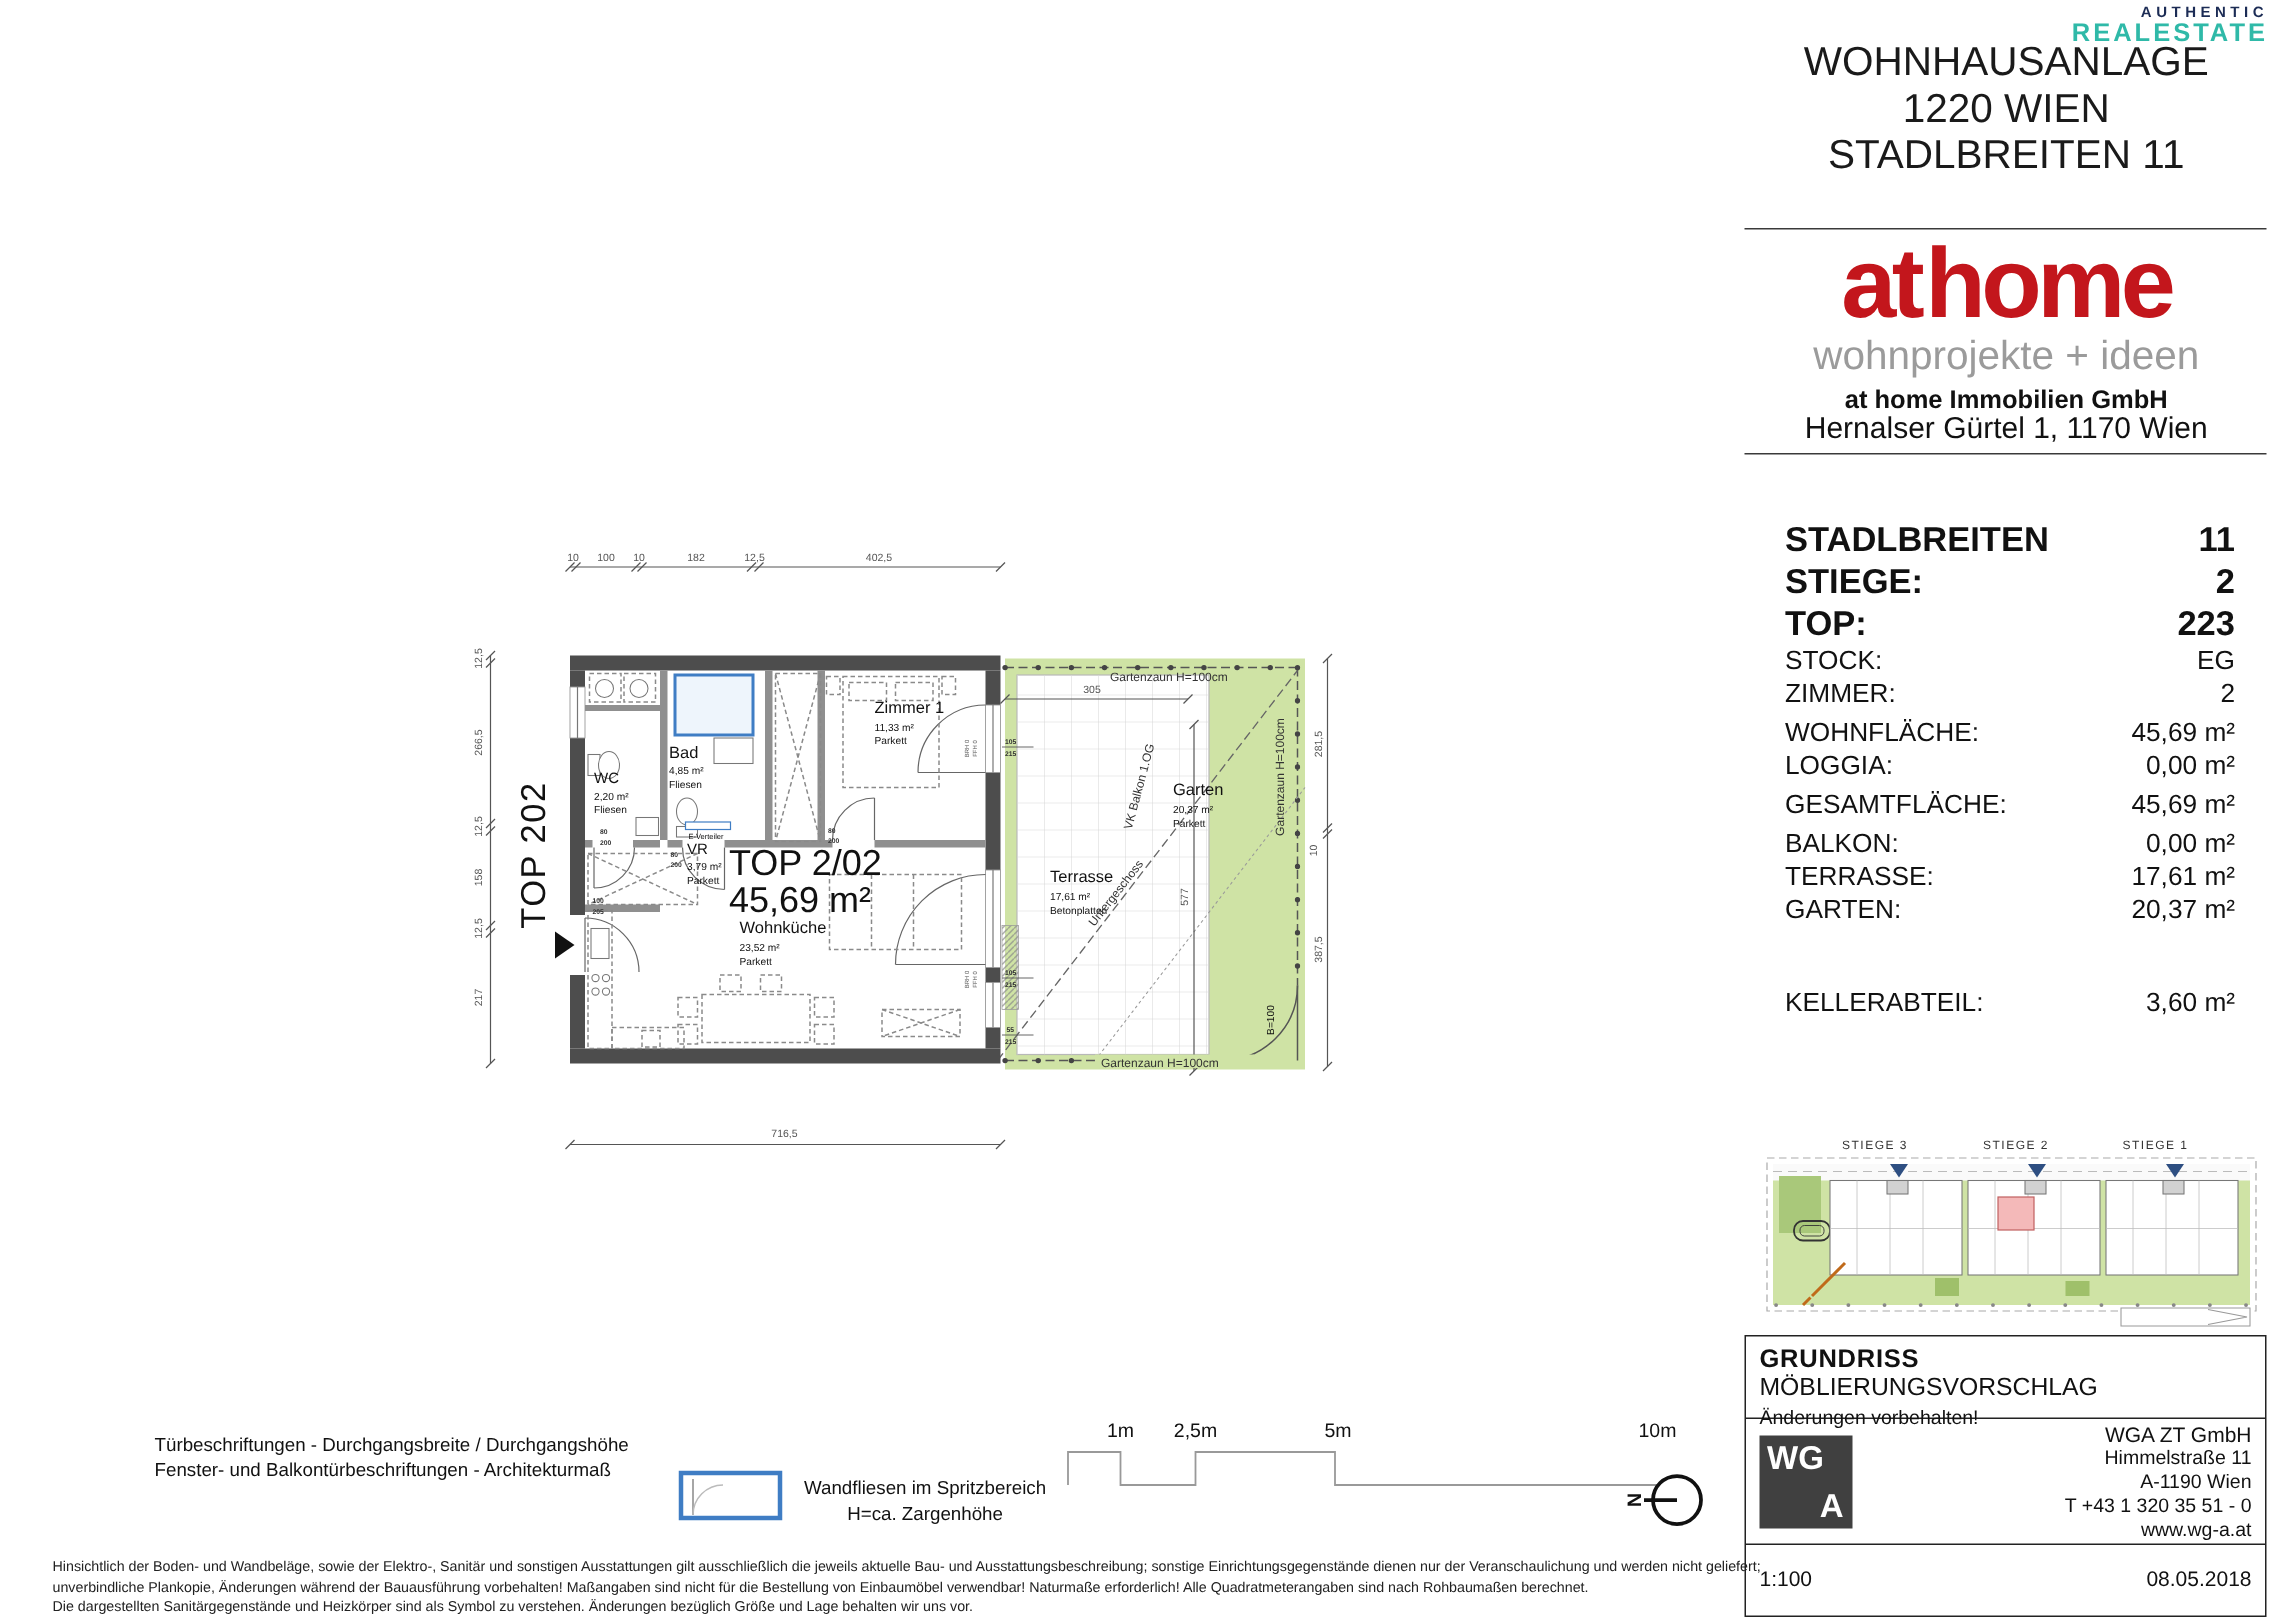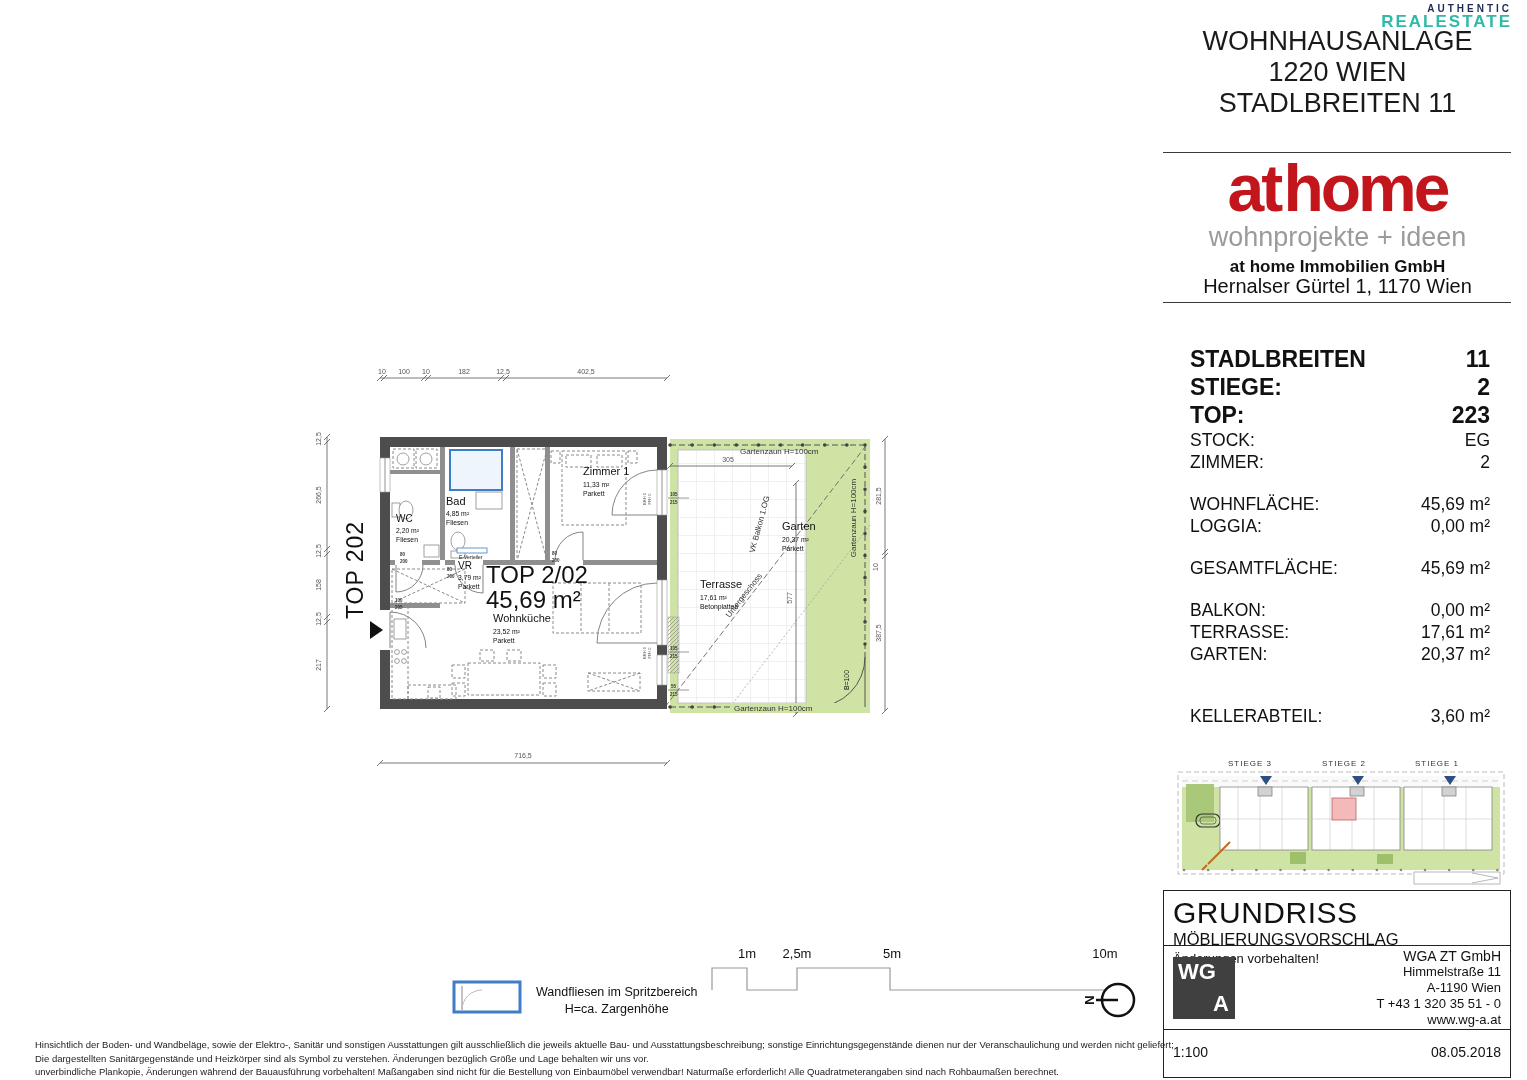--- a/index.html
+++ b/index.html
@@ -14,25 +14,25 @@
   .rule{height:0;border-top:1.6px solid #3a3a3a;}
   .brand{left:1163px;top:156px;width:349px;text-align:center;}
   .brand-logo{font-size:66px;font-weight:700;color:#c3161c;letter-spacing:-3px;word-spacing:-12px;line-height:64px;}
   .brand-tag{font-size:27px;color:#9b9b9b;line-height:30px;margin-top:2px;}
   .brand-co{font-size:17px;font-weight:bold;line-height:20px;margin-top:5px;}
   .brand-addr{font-size:20px;line-height:19px;}
   .info{left:1190px;top:345px;width:300px;}
   .irow{display:flex;justify-content:space-between;align-items:center;}
   .irow.big{font-size:23px;font-weight:bold;height:28px;}
   .irow.sm{font-size:17.5px;height:22px;}
-  .sp20{margin-top:20px;} .sp40{margin-top:40px;}
+  .sp20{margin-top:4px;} .sp40{margin-top:40px;}
   
   .tb{left:1163px;top:890px;width:348px;height:188px;border:1.6px solid #222;box-sizing:border-box;}
   .tb-r1{height:55px;border-bottom:1.4px solid #222;box-sizing:border-box;padding:5px 9px 0 9px;}
-  .gr-title{font-size:30px;font-weight:normal;letter-spacing:0.5px;}
+  .gr-title{font-size:17px;font-weight:bold;letter-spacing:0.5px;}
   .gr-sub{font-size:16.5px;}
   .gr-note{font-size:13px;margin-top:2px;}
   .tb-r2{height:84px;border-bottom:1.4px solid #222;box-sizing:border-box;display:flex;justify-content:space-between;align-items:center;padding:0 9px;}
   .wga{position:relative;width:62px;height:62px;background:#404040;color:#fff;font-weight:bold;font-size:22px;}
   .wga .t{position:absolute;left:5px;top:2px;} .wga .b{position:absolute;right:6px;bottom:2px;}
   .tb-addr{text-align:right;font-size:13px;line-height:16px;}
   .tb-addr .co{font-size:14px;}
   .tb-r3{height:44px;display:flex;justify-content:space-between;align-items:center;padding:0 9px;font-size:14px;}
   
   .note1{left:103px;top:955px;font-size:12.5px;line-height:17px;}
@@ -317,20 +317,24 @@
       <text class="micro" x="252" y="200">80</text>
       <text class="micro" x="252" y="207">200</text>
       <text class="micro" x="95" y="247">100</text>
       <text class="micro" x="95" y="254">205</text>
     </g>
 
     <text transform="rotate(-90 63 215)" x="63" y="215" text-anchor="middle" style="font-size:23px;letter-spacing:1px" fill="#e0251f">TOP 202</text>
     <polygon points="70,266 70,284 83,275" fill="#111"></polygon>
   </svg>
 
+  <div class="abs note1">
+    <div>Türbeschriftungen - Durchgangsbreite / Durchgangshöhe</div>
+    <div>Fenster- und Balkontürbeschriftungen - Architekturmaß</div>
+  </div>
 
   <svg class="abs" style="left:452px;top:980px" width="72" height="36" viewBox="0 0 72 36">
     <rect x="2" y="2" width="66" height="30" fill="#fff" stroke="#3f7dc4" stroke-width="3"></rect>
     <line x1="10" y1="6" x2="10" y2="30" stroke="#888" stroke-width="1"></line>
     <path d="M10,30 A20,20 0 0 1 30,10" fill="none" stroke="#bbb" stroke-width="1"></path>
   </svg>
   <div class="abs tilenote">
     <div>Wandfliesen im Spritzbereich</div>
     <div>H=ca. Zargenhöhe</div>
   </div>
@@ -343,22 +347,22 @@
     <path d="M12,50 L12,28 L47,28 L47,50 L97,50 L97,28 L190,28 L190,50 L405,50" fill="none" stroke="#999" stroke-width="1.2"></path>
     <g>
       <circle cx="418" cy="60" r="16" fill="none" stroke="#111" stroke-width="2.5"></circle>
       <line x1="396" y1="60" x2="418" y2="60" stroke="#111" stroke-width="2.5"></line>
       <text transform="rotate(-90 390 60)" x="390" y="64" text-anchor="middle" style="font-size:13px;font-weight:bold">N</text>
     </g>
   </svg>
 
   <div class="abs disc">
     <div>Hinsichtlich der Boden- und Wandbeläge, sowie der Elektro-, Sanitär und sonstigen Ausstattungen gilt ausschließlich die jeweils aktuelle Bau- und Ausstattungsbeschreibung; sonstige Einrichtungsgegenstände dienen nur der Veranschaulichung und werden nicht geliefert;</div>
+    <div>unverbindliche Plankopie, Änderungen während der Bauausführung vorbehalten! Maßangaben sind nicht für die Bestellung von Einbaumöbel verwendbar! Naturmaße erforderlich! Alle Quadratmeterangaben sind nach Rohbaumaßen berechnet.</div>
     <div>Die dargestellten Sanitärgegenstände und Heizkörper sind als Symbol zu verstehen. Änderungen bezüglich Größe und Lage behalten wir uns vor.</div>
-    <div>unverbindliche Plankopie, Änderungen während der Bauausführung vorbehalten! Maßangaben sind nicht für die Bestellung von Einbaumöbel verwendbar! Naturmaße erforderlich! Alle Quadratmeterangaben sind nach Rohbaumaßen berechnet.</div>
   </div>
 
   <div class="abs wm">
     <span class="wm1">AUTHENTIC</span>
     <span class="wm2">REALESTATE</span>
   </div>
 
   <div class="abs hdr">
     <div>WOHNHAUSANLAGE</div>
     <div>1220 WIEN</div>

